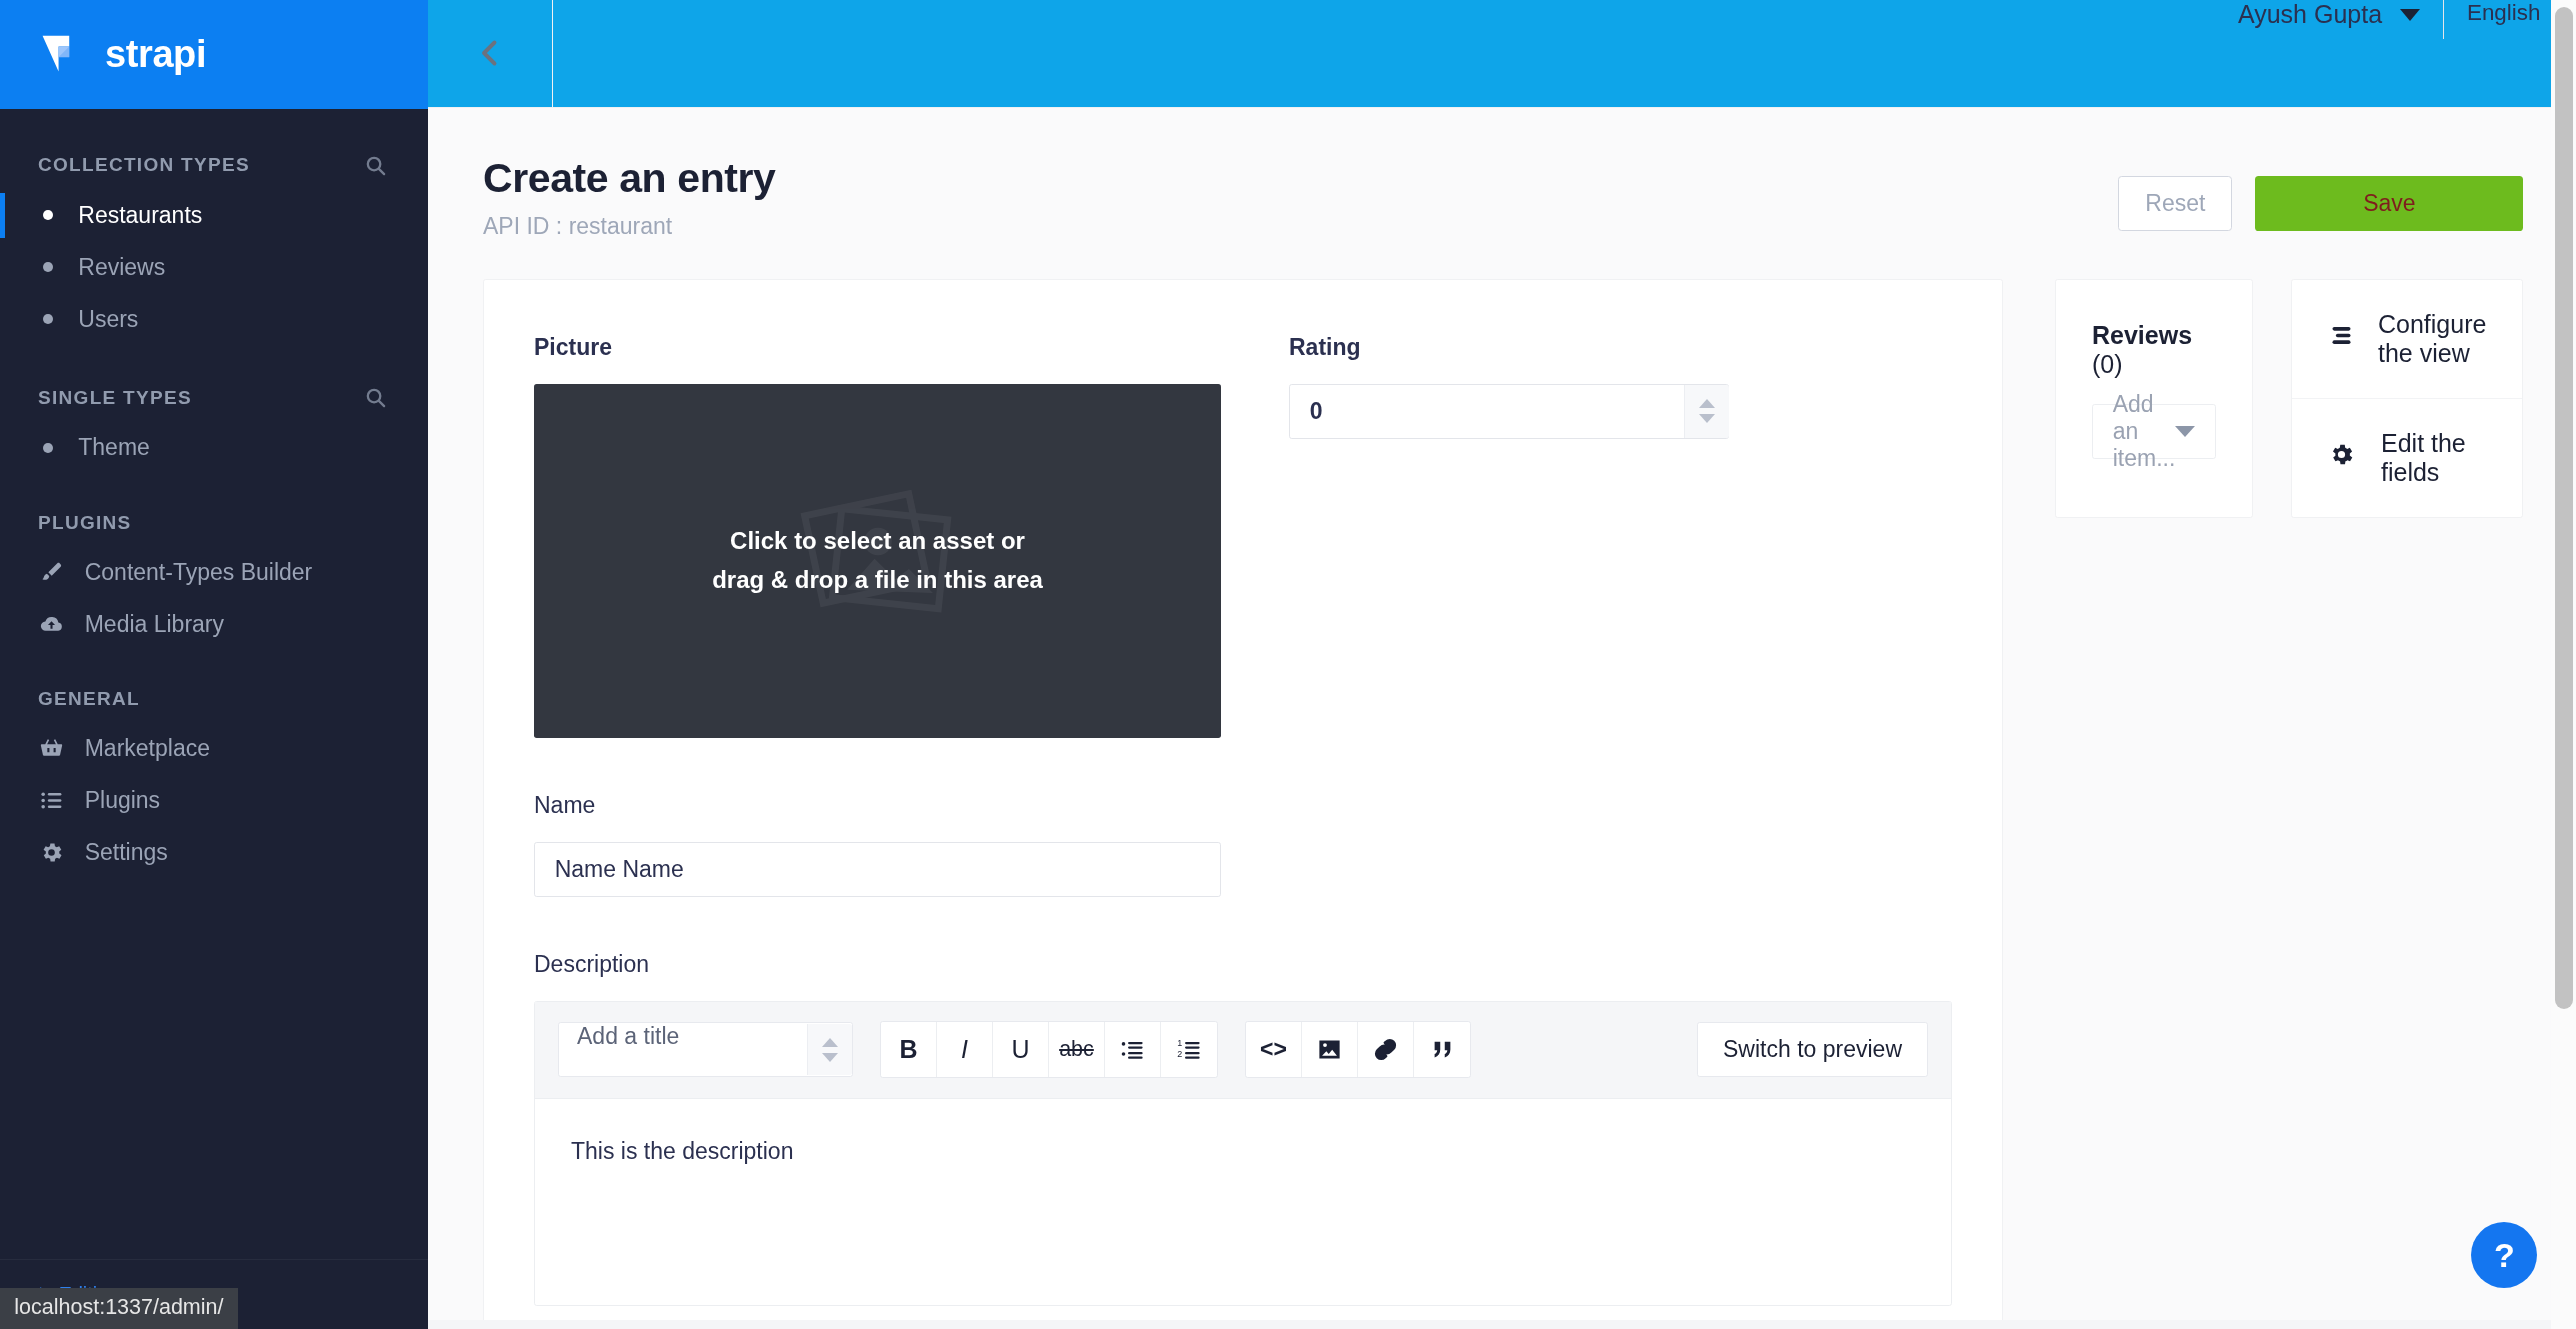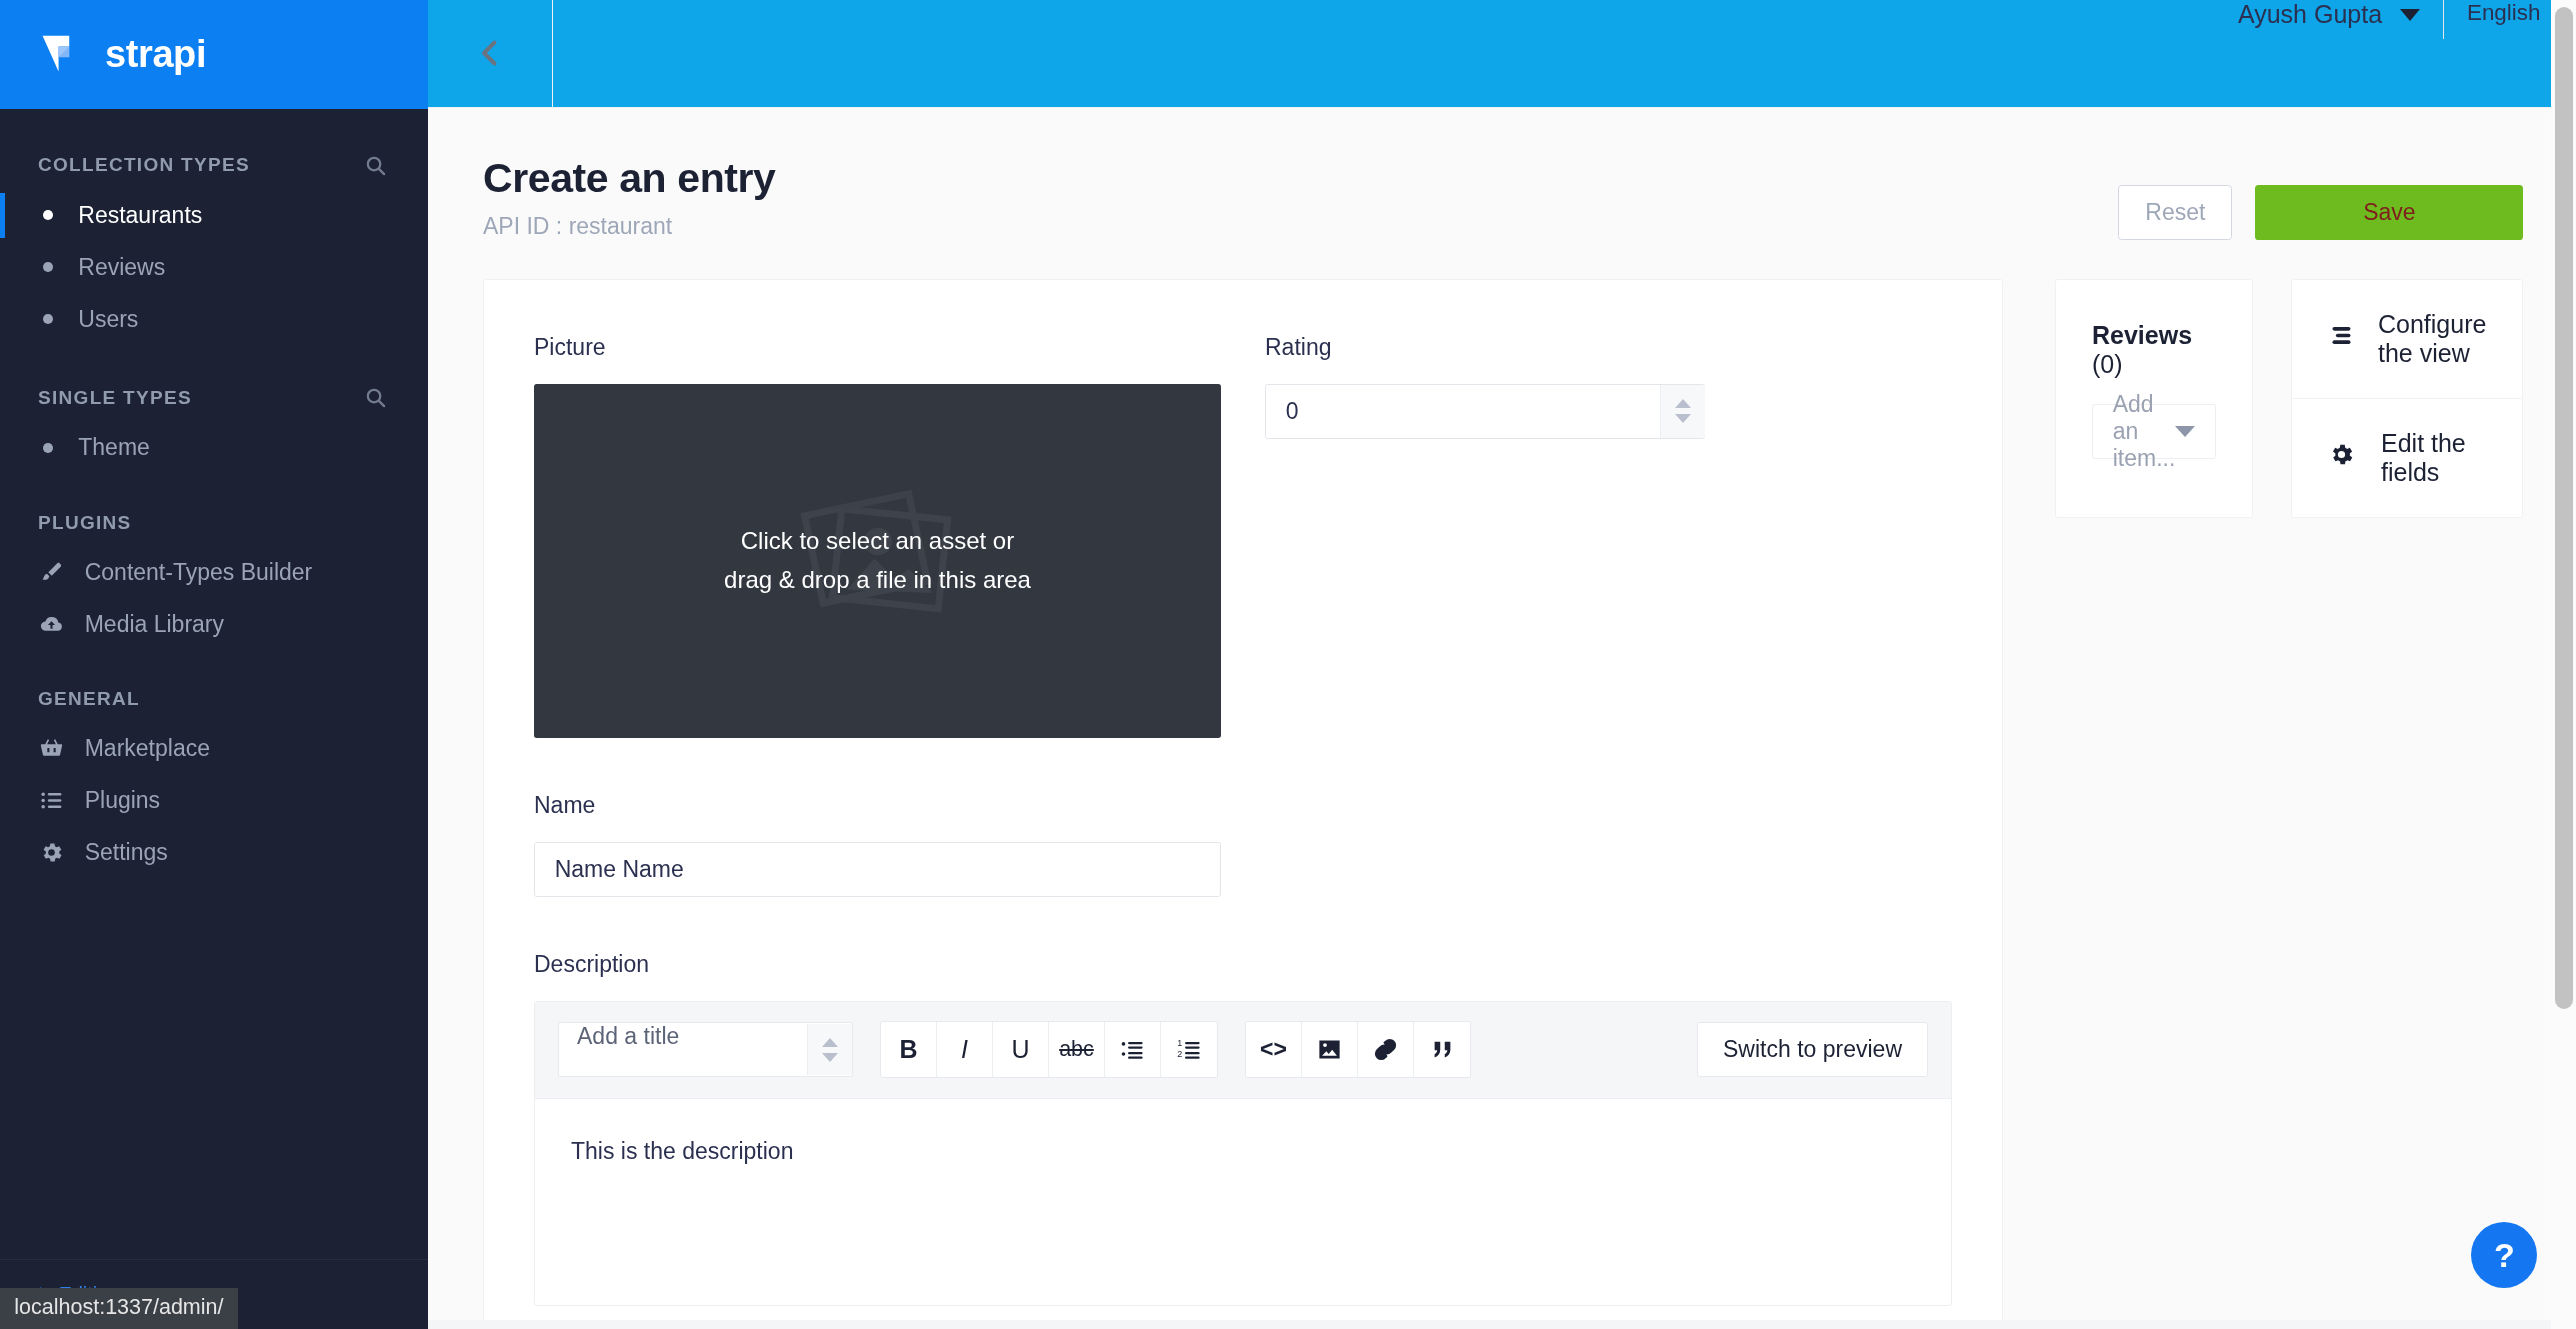--- a/index.html
+++ b/index.html
@@ -86,21 +86,21 @@
   .back-btn svg { width: 36px; height: 36px; stroke: #6b7280; }
   .topbar-spacer { flex: 1; }
   .user-menu { display: flex; align-items: center; gap: 18px; cursor: pointer; padding-right: 23px; }
   .user-name { font-size: 25px; color: #2b3050; }
   .caret { width: 0; height: 0; border-left: 10.7px solid transparent; border-right: 10.7px solid transparent; border-top: 12.5px solid #1c2134; }
   .lang-sep { width: 0.9px; height: 39px; background: #e3e5e9; }
   .lang { font-size: 22.4px; color: #2b3050; padding: 0 38px 0 23px; cursor: pointer; }
 
   .content { flex: 1; overflow: hidden; padding: 0 55px; position: relative; }
 
-  .page-head { display: flex; align-items: flex-end; padding: 47px 0 39px 0; }
+  .page-head { display: flex; align-items: center; padding: 47px 0 39px 0; }
   .page-title { font-size: 41px; font-weight: 700; color: #1c2134; letter-spacing: -0.4px; }
   .page-sub { font-size: 23px; color: #9ea7b8; margin-top: 10.7px; }
   .head-actions { margin-left: auto; display: flex; align-items: center; gap: 23px; padding-top: 12.5px; }
   .btn {
     font-size: 23px; border-radius: 3.6px; cursor: pointer;
     display: flex; align-items: center; justify-content: center;
   }
   .btn-reset {
     width: 114px; height: 55px; background: #fff;
     border: 0.9px solid #d3d7e0; color: #9ea7b8;
@@ -112,21 +112,21 @@
   .cols { display: flex; gap: 52px; align-items: flex-start; }
   .col-main {
     flex: 0 0 1520px;
     background: #ffffff; border: 0.9px solid #f0f1f3; border-radius: 2.7px;
     padding: 54px 50px 0 50px; min-height: 1073px;
   }
   .col-side { flex: 1; display: flex; flex-direction: row; gap: 38px; }
 
   .field-label { font-size: 23px; color: #2b3050; margin-bottom: 23px; display: block; }
 
-  .row-2 { display: flex; gap: 44px; }
+  .row-2 { display: flex; gap: 68px; font-weight: bold; }
   .field-picture { flex: 0 0 687px; }
   .field-rating { flex: 0 0 440px; }
 
   .dropzone {
     width: 687px; height: 354px; background: #333740; border-radius: 2.7px;
     display: flex; align-items: center; justify-content: center; flex-direction: column;
     color: #ffffff; font-size: 24px; line-height: 1.6; text-align: center;
     cursor: pointer; position: relative; overflow: hidden;
   }
   .dz-watermark {

